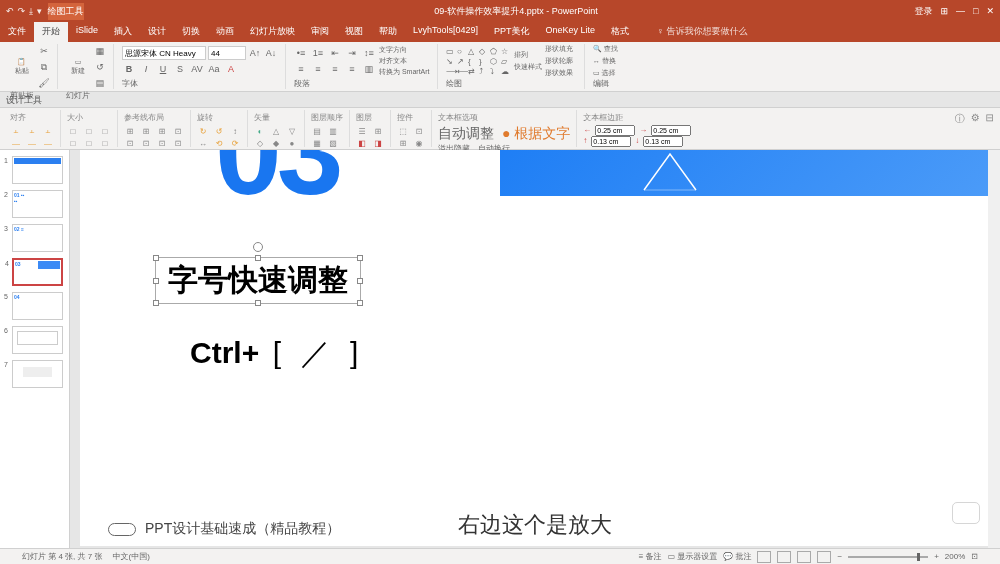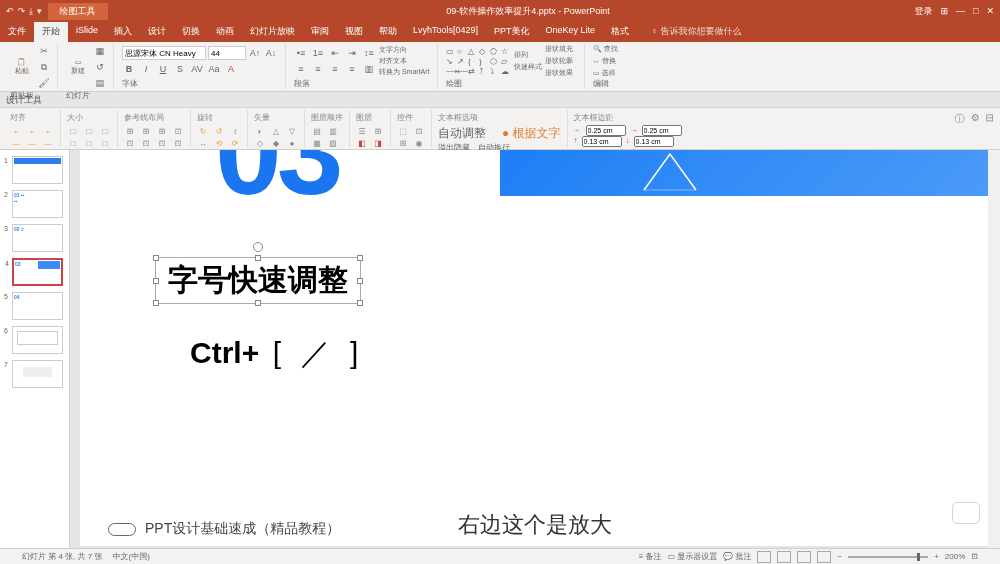--- a/index.html
+++ b/index.html
@@ -1,21 +1,21 @@
 <!DOCTYPE html>
 <html><head>
 <meta charset="utf-8">
 <style>
 *{margin:0;padding:0;box-sizing:border-box;font-family:"Microsoft YaHei",Arial,sans-serif}
 body{width:1000px;height:564px;overflow:hidden;background:#e6e6e6;font-size:10px;color:#444}
 .title-bar{height:22px;background:#b7472a;display:flex;align-items:center;color:#fff;font-size:9px}
 .title-bar .left{display:flex;gap:4px;padding:0 6px}
 .title-bar .left span{opacity:.9}
 .title-bar .center{flex:1;text-align:center}
-.title-bar .context{background:#d4643c;padding:2px 12px;margin-right:40px}
+.title-bar .context{background:#d4643c;padding:2px 0;margin-right:40px}
 .title-bar .right{display:flex;gap:8px;padding:0 6px;align-items:center}
 .title-bar .right .user{font-size:9px}
 .tab-row{height:20px;background:#b7472a;display:flex;color:#fff;font-size:9px}
 .tab-row .tab{padding:3px 8px;cursor:pointer}
 .tab-row .tab.active{background:#f3f2f1;color:#444}
 .ribbon{height:50px;background:#f3f2f1;border-bottom:1px solid #d0d0d0;display:flex;padding:2px 4px;gap:2px}
 .ribbon-group{border-right:1px solid #ddd;padding:0 6px;display:flex;flex-direction:column;justify-content:space-between;font-size:8px;color:#666}
 .ribbon-group .content{display:flex;gap:3px;align-items:center;flex:1}
 .ribbon-group .label{font-size:8px}
 .ribbon-group .big-btn{width:24px;height:30px;display:flex;flex-direction:column;align-items:center;justify-content:center;font-size:7px}
@@ -93,21 +93,21 @@
   <div class="tab">切换</div>
   <div class="tab">动画</div>
   <div class="tab">幻灯片放映</div>
   <div class="tab">审阅</div>
   <div class="tab">视图</div>
   <div class="tab">帮助</div>
   <div class="tab">LvyhTools[0429]</div>
   <div class="tab">PPT美化</div>
   <div class="tab">OneKey Lite</div>
   <div class="tab">格式</div>
-  <div class="tab" style="margin-left:6px;opacity:.8">♀ <span>告诉我你想要做什么</span></div>
+  <div class="tab" style="margin-left:12px;opacity:.8">♀ <span>告诉我你想要做什么</span></div>
 </div>
 
 <div class="ribbon">
   <div class="ribbon-group">
     <div class="content">
       <div class="big-btn">📋<span>粘贴</span></div>
       <div class="col">
         <span class="icon-sm">✂</span>
         <span class="icon-sm">⧉</span>
         <span class="icon-sm">🖌</span>
@@ -324,21 +324,21 @@
         <span class="icn">⬚</span>
         <span class="icn">⊡</span>
       </div>
     <div class="row">
         <span class="icn">⊞</span>
         <span class="icn">◉</span>
       </div>
   </div>
   <div class="design-group">
     <div class="title">文本框选项</div>
-    <div class="row" style="font-size:12px;gap:16px">
+    <div class="row" style="font-size:14px;gap:8px">
       <span>自动调整</span>
       <span style="color:#e07b2e">● <span>根据文字</span></span>
     </div>
     <div class="row" style="font-size:8px;gap:8px">
       <span>溢出隐藏</span>
       <span>自动换行</span>
     </div>
   </div>
   <div class="design-group" style="border-right:none">
     <div class="title">文本框边距</div>

